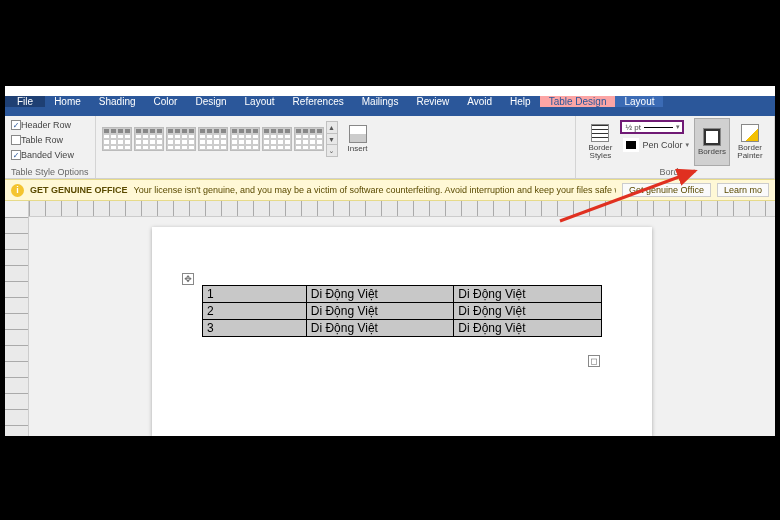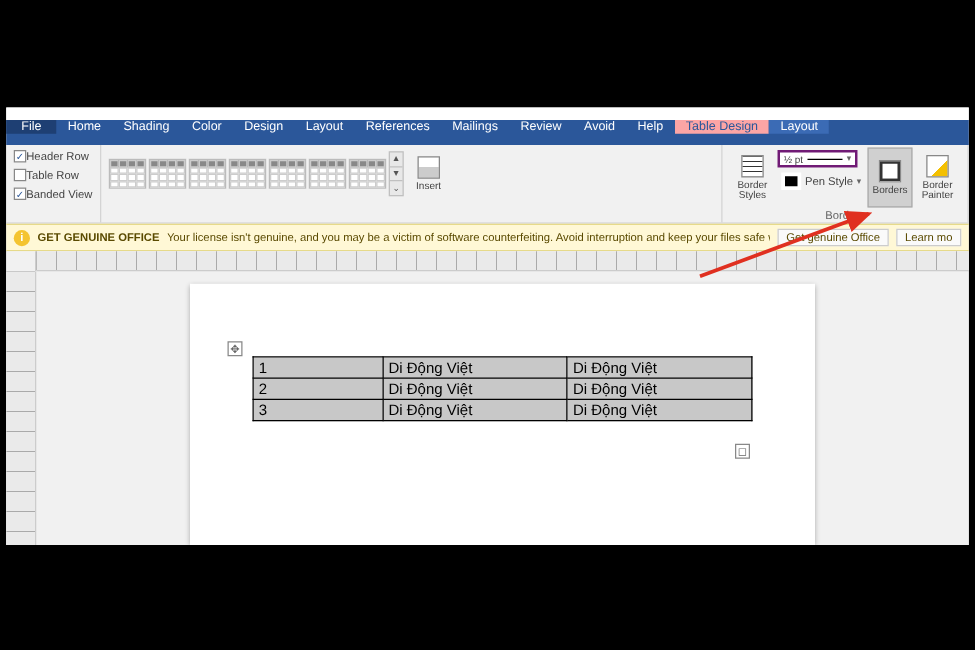--- a/index.html
+++ b/index.html
@@ -110,20 +110,21 @@
           <label class="cbx">
               <span class="cb"></span>
               <span>Table Row</span>
             </label>
           <label class="cbx">
               <span class="cb on"></span>
               <span>Banded View</span>
             </label>
         </div>
       </div>
+      <div class="group-label">Table Style Options</div>
     </div>
 
     <div class="group" style="flex:1">
       <div class="styles-gallery">
         <div class="style-thumb hdr">
             <span></span>
             <span></span>
             <span></span>
             <span></span>
             <span></span>
@@ -269,21 +270,21 @@
         <div class="penrow">
           <div class="pensel">
               <span>½ pt</span>
               <span class="line"></span>
               <span class="carat">▾</span>
             </div>
           <div class="rbtn-h">
               <span class="pensel color" style="width:auto;border:0">
                 <span class="sw"></span>
               </span>
-              <span>Pen Style</span>
+              <span>Pen Color</span>
               <span class="carat">▾</span>
             </div>
         </div>
         <div class="rbtn sel">
             <div class="ricon border"></div>
             <span>Borders</span>
           </div>
         <div class="rbtn">
             <div class="ricon painter"></div>
             <span style="white-space:pre-line">Border

